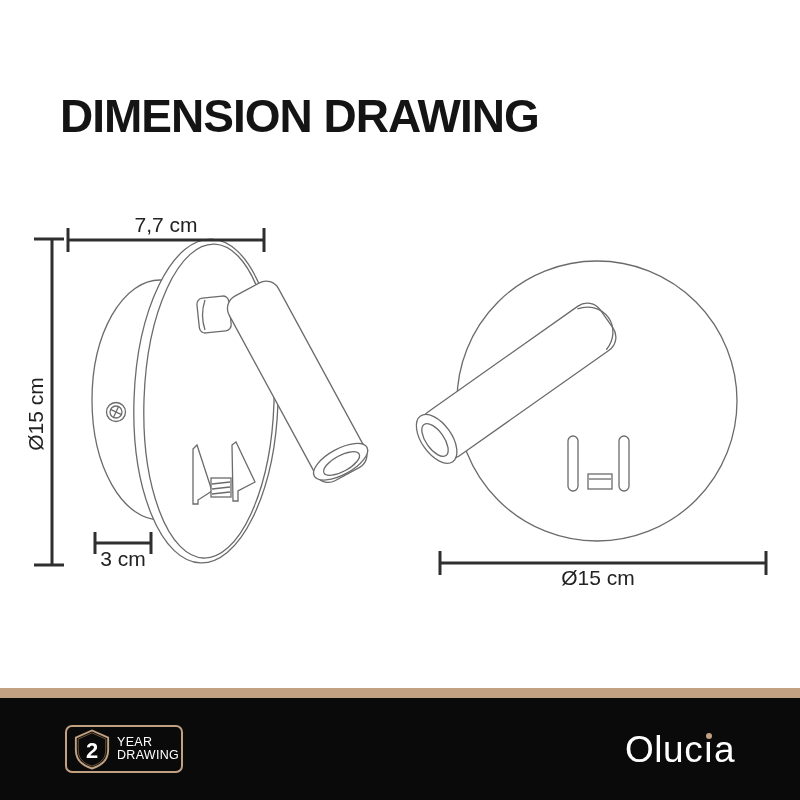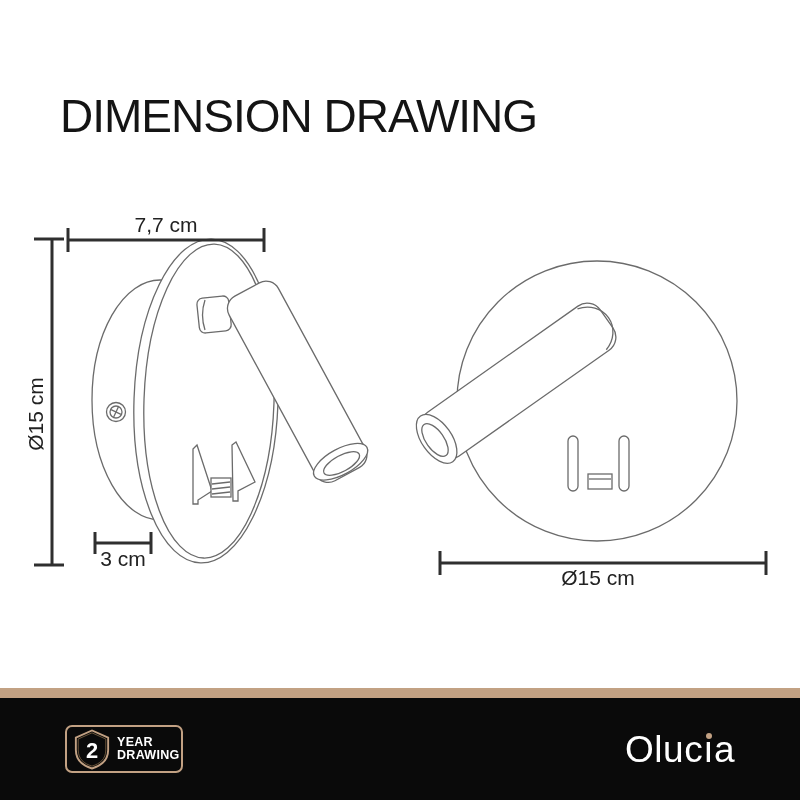--- a/index.html
+++ b/index.html
@@ -9,21 +9,21 @@
     --dimension:#2f2f2f;
     --title-text:#141414;
   }
   html,body{margin:0;padding:0;}
   body{
     width:800px;height:800px;position:relative;background:#ffffff;
     font-family:"Liberation Sans",sans-serif;overflow:hidden;
   }
   .page-title{
     position:absolute;left:60px;top:62px;
-    font-size:46px;font-weight:400;letter-spacing:-1px;line-height:1;
+    font-size:46px;font-weight:700;letter-spacing:-1px;line-height:1;
     color:var(--title-text);white-space:nowrap;
   }
   .drawing-svg{position:absolute;left:0;top:0;}
   .ol{stroke:var(--outline);stroke-width:1.3;fill:#ffffff;}
   .ol-nf{stroke:var(--outline);stroke-width:1.3;fill:none;}
   .dim{stroke:var(--dimension);stroke-width:3;fill:none;}
   .dim-text{
     fill:#222222;font-family:"Liberation Sans",sans-serif;font-size:21px;
   }
   
@@ -36,21 +36,21 @@
     background:var(--footer-bg);
     display:flex;align-items:center;justify-content:space-between;
     box-sizing:border-box;padding:0 65px;
   }
   .warranty-badge{
     width:118px;height:48px;box-sizing:border-box;
     border:2px solid var(--accent);border-radius:7px;
     display:flex;align-items:center;gap:6px;padding-left:6px;
   }
   .warranty-text{
-    color:#ffffff;font-size:12.5px;font-weight:700;line-height:13px;
+    color:#ffffff;font-size:12.5px;font-weight:400;line-height:13px;
     letter-spacing:0.3px;white-space:nowrap;
   }
   .shield-num{
     fill:#ffffff;font-family:"Liberation Sans",sans-serif;
     font-size:23px;font-weight:600;
   }
   .brand{
     position:relative;color:#ffffff;font-size:37px;font-weight:500;
     line-height:1;letter-spacing:0.5px;white-space:nowrap;text-align:center;
   }

